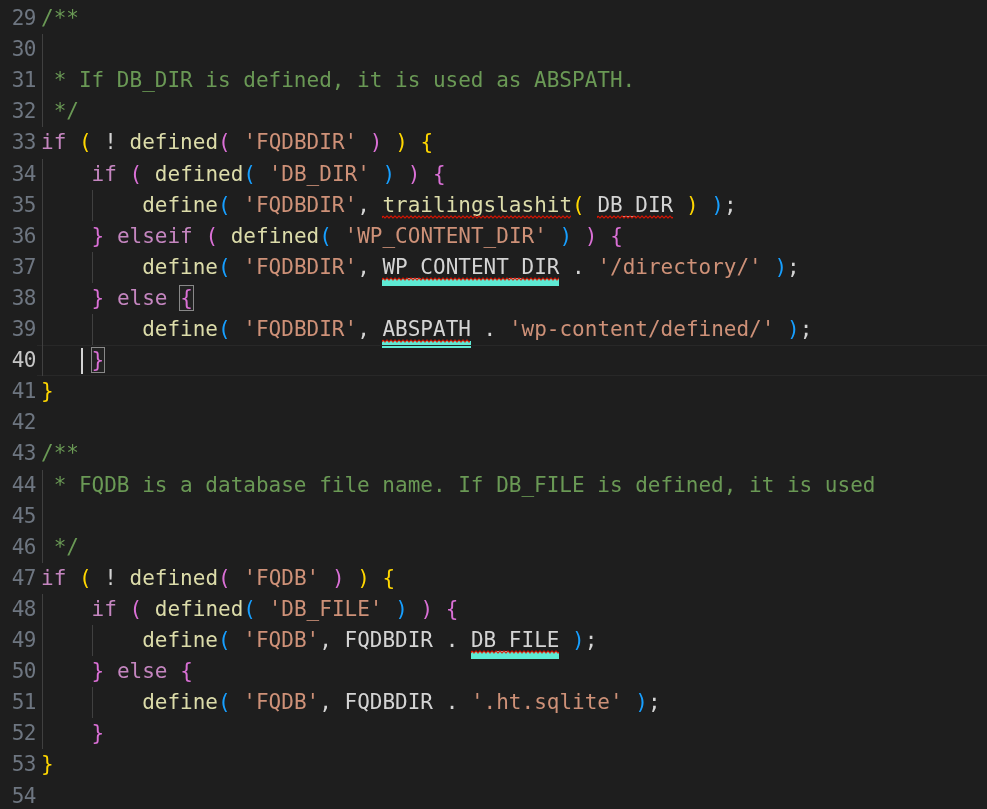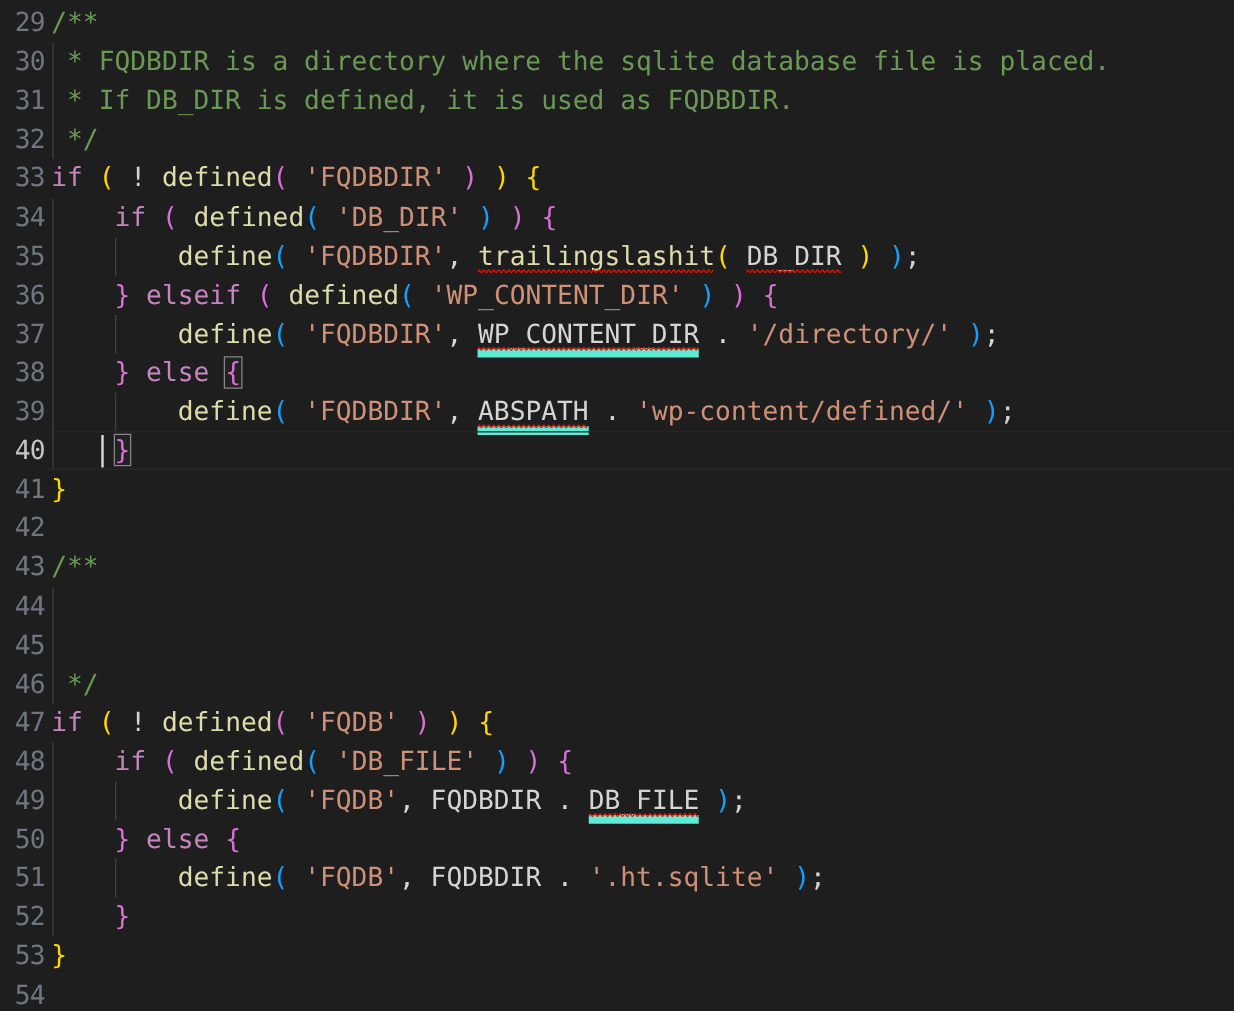--- a/index.html
+++ b/index.html
@@ -102,43 +102,43 @@
     height: 26px;
   }
   .sqwrap { position: relative; display:inline-block; }
 </style>
 </head>
 <body>
 
 <div id="editor">
   <div class="lines" id="lines">
       <div class="row" style="top: 3px; position: absolute; left: 0px; width: 987px;"><span class="lncell">29</span><span class="code"><span class="cmt">/**</span></span></div>
-      <div class="row" style="top: 34.1px; position: absolute; left: 0px; width: 987px;"><span class="lncell">30</span><div class="guide" style="left: 41.5px;"></div><span class="code"><span class="cmt"> * FQDBDIR is a directory where the sqlite database file is placed.</span></span></div>
-      <div class="row" style="top: 65.2px; position: absolute; left: 0px; width: 987px;"><span class="lncell">31</span><div class="guide" style="left: 41.5px;"></div><span class="code"><span class="cmt"> * If DB_DIR is defined, it is used as FQDBDIR.</span></span></div>
+      <div class="row" style="top: 34.1px; position: absolute; left: 0px; width: 987px;"><span class="lncell">30</span><div class="guide" style="left: 41.5px;"></div></div>
+      <div class="row" style="top: 65.2px; position: absolute; left: 0px; width: 987px;"><span class="lncell">31</span><div class="guide" style="left: 41.5px;"></div><span class="code"><span class="cmt"> * If DB_DIR is defined, it is used as ABSPATH.</span></span></div>
       <div class="row" style="top: 96.3px; position: absolute; left: 0px; width: 987px;"><span class="lncell">32</span><div class="guide" style="left: 41.5px;"></div><span class="code"><span class="cmt"> */</span></span></div>
       <div class="row" style="top: 127.4px; position: absolute; left: 0px; width: 987px;"><span class="lncell">33</span><span class="code"><span class="kw">if</span><span class="op"> </span><span class="b1">(</span><span class="op"> ! </span><span class="fn">defined</span><span class="b2">(</span><span class="op"> </span><span class="str">'FQDBDIR'</span><span class="op"> </span><span class="b2">)</span><span class="op"> </span><span class="b1">)</span><span class="op"> </span><span class="b1">{</span></span></div>
       <div class="row" style="top: 158.5px; position: absolute; left: 0px; width: 987px;"><span class="lncell">34</span><div class="guide" style="left: 41.5px;"></div><span class="code"><span class="op">    </span><span class="kw">if</span><span class="op"> </span><span class="b2">(</span><span class="op"> </span><span class="fn">defined</span><span class="b3">(</span><span class="op"> </span><span class="str">'DB_DIR'</span><span class="op"> </span><span class="b3">)</span><span class="op"> </span><span class="b2">)</span><span class="op"> </span><span class="b2">{</span></span></div>
       <div class="row" style="top: 189.6px; position: absolute; left: 0px; width: 987px;"><span class="lncell">35</span><div class="guide" style="left: 41.5px;"></div><div class="guide" style="left: 91.98px;"></div><span class="code"><span class="op">        </span><span class="fn">define</span><span class="b3">(</span><span class="op"> </span><span class="str">'FQDBDIR'</span><span class="op">, </span><span class="sqwrap"><span class="fn">trailingslashit</span><span class="sq-u" style="width: 189px; bottom: 1px;"><svg width="189" height="4" viewBox="0 0 189 4">
                 <path d="M0 3 Q 1 0, 2 2 Q 3 4, 4 2 Q 5 0, 6 2 Q 7 4, 8 2 Q 9 0, 10 2 Q 11 4, 12 2 Q 13 0, 14 2 Q 15 4, 16 2 Q 17 0, 18 2 Q 19 4, 20 2 Q 21 0, 22 2 Q 23 4, 24 2 Q 25 0, 26 2 Q 27 4, 28 2 Q 29 0, 30 2 Q 31 4, 32 2 Q 33 0, 34 2 Q 35 4, 36 2 Q 37 0, 38 2 Q 39 4, 40 2 Q 41 0, 42 2 Q 43 4, 44 2 Q 45 0, 46 2 Q 47 4, 48 2 Q 49 0, 50 2 Q 51 4, 52 2 Q 53 0, 54 2 Q 55 4, 56 2 Q 57 0, 58 2 Q 59 4, 60 2 Q 61 0, 62 2 Q 63 4, 64 2 Q 65 0, 66 2 Q 67 4, 68 2 Q 69 0, 70 2 Q 71 4, 72 2 Q 73 0, 74 2 Q 75 4, 76 2 Q 77 0, 78 2 Q 79 4, 80 2 Q 81 0, 82 2 Q 83 4, 84 2 Q 85 0, 86 2 Q 87 4, 88 2 Q 89 0, 90 2 Q 91 4, 92 2 Q 93 0, 94 2 Q 95 4, 96 2 Q 97 0, 98 2 Q 99 4, 100 2 Q 101 0, 102 2 Q 103 4, 104 2 Q 105 0, 106 2 Q 107 4, 108 2 Q 109 0, 110 2 Q 111 4, 112 2 Q 113 0, 114 2 Q 115 4, 116 2 Q 117 0, 118 2 Q 119 4, 120 2 Q 121 0, 122 2 Q 123 4, 124 2 Q 125 0, 126 2 Q 127 4, 128 2 Q 129 0, 130 2 Q 131 4, 132 2 Q 133 0, 134 2 Q 135 4, 136 2 Q 137 0, 138 2 Q 139 4, 140 2 Q 141 0, 142 2 Q 143 4, 144 2 Q 145 0, 146 2 Q 147 4, 148 2 Q 149 0, 150 2 Q 151 4, 152 2 Q 153 0, 154 2 Q 155 4, 156 2 Q 157 0, 158 2 Q 159 4, 160 2 Q 161 0, 162 2 Q 163 4, 164 2 Q 165 0, 166 2 Q 167 4, 168 2 Q 169 0, 170 2 Q 171 4, 172 2 Q 173 0, 174 2 Q 175 4, 176 2 Q 177 0, 178 2 Q 179 4, 180 2 Q 181 0, 182 2 Q 183 4, 184 2 Q 185 0, 186 2 Q 187 4, 188 2 Q 189 0, 190 2 Q 191 4, 192 2 " fill="none" stroke="#e51400" stroke-width="1.1"></path>
               </svg></span></span><span class="b1">(</span><span class="op"> </span><span class="sqwrap"><span class="id">DB_DIR</span><span class="sq-u" style="width: 76px; bottom: 1px;"><svg width="76" height="4" viewBox="0 0 76 4">
                 <path d="M0 3 Q 1 0, 2 2 Q 3 4, 4 2 Q 5 0, 6 2 Q 7 4, 8 2 Q 9 0, 10 2 Q 11 4, 12 2 Q 13 0, 14 2 Q 15 4, 16 2 Q 17 0, 18 2 Q 19 4, 20 2 Q 21 0, 22 2 Q 23 4, 24 2 Q 25 0, 26 2 Q 27 4, 28 2 Q 29 0, 30 2 Q 31 4, 32 2 Q 33 0, 34 2 Q 35 4, 36 2 Q 37 0, 38 2 Q 39 4, 40 2 Q 41 0, 42 2 Q 43 4, 44 2 Q 45 0, 46 2 Q 47 4, 48 2 Q 49 0, 50 2 Q 51 4, 52 2 Q 53 0, 54 2 Q 55 4, 56 2 Q 57 0, 58 2 Q 59 4, 60 2 Q 61 0, 62 2 Q 63 4, 64 2 Q 65 0, 66 2 Q 67 4, 68 2 Q 69 0, 70 2 Q 71 4, 72 2 Q 73 0, 74 2 Q 75 4, 76 2 " fill="none" stroke="#e51400" stroke-width="1.1"></path>
               </svg></span></span><span class="op"> </span><span class="b1">)</span><span class="op"> </span><span class="b3">)</span><span class="punc">;</span></span></div>
       <div class="row" style="top: 220.7px; position: absolute; left: 0px; width: 987px;"><span class="lncell">36</span><div class="guide" style="left: 41.5px;"></div><span class="code"><span class="op">    </span><span class="b2">}</span><span class="op"> </span><span class="kw">elseif</span><span class="op"> </span><span class="b2">(</span><span class="op"> </span><span class="fn">defined</span><span class="b3">(</span><span class="op"> </span><span class="str">'WP_CONTENT_DIR'</span><span class="op"> </span><span class="b3">)</span><span class="op"> </span><span class="b2">)</span><span class="op"> </span><span class="b2">{</span></span></div>
       <div class="row" style="top: 251.8px; position: absolute; left: 0px; width: 987px;"><span class="lncell">37</span><div class="guide" style="left: 41.5px;"></div><div class="guide" style="left: 91.98px;"></div><span class="code"><span class="op">        </span><span class="fn">define</span><span class="b3">(</span><span class="op"> </span><span class="str">'FQDBDIR'</span><span class="op">, </span><span class="sqwrap"><span class="idu">WP_CONTENT_DIR</span><span class="sq-u" style="width: 177px; bottom: 1px;"><svg width="177" height="4" viewBox="0 0 177 4">
                 <path d="M0 3 Q 1 0, 2 2 Q 3 4, 4 2 Q 5 0, 6 2 Q 7 4, 8 2 Q 9 0, 10 2 Q 11 4, 12 2 Q 13 0, 14 2 Q 15 4, 16 2 Q 17 0, 18 2 Q 19 4, 20 2 Q 21 0, 22 2 Q 23 4, 24 2 Q 25 0, 26 2 Q 27 4, 28 2 Q 29 0, 30 2 Q 31 4, 32 2 Q 33 0, 34 2 Q 35 4, 36 2 Q 37 0, 38 2 Q 39 4, 40 2 Q 41 0, 42 2 Q 43 4, 44 2 Q 45 0, 46 2 Q 47 4, 48 2 Q 49 0, 50 2 Q 51 4, 52 2 Q 53 0, 54 2 Q 55 4, 56 2 Q 57 0, 58 2 Q 59 4, 60 2 Q 61 0, 62 2 Q 63 4, 64 2 Q 65 0, 66 2 Q 67 4, 68 2 Q 69 0, 70 2 Q 71 4, 72 2 Q 73 0, 74 2 Q 75 4, 76 2 Q 77 0, 78 2 Q 79 4, 80 2 Q 81 0, 82 2 Q 83 4, 84 2 Q 85 0, 86 2 Q 87 4, 88 2 Q 89 0, 90 2 Q 91 4, 92 2 Q 93 0, 94 2 Q 95 4, 96 2 Q 97 0, 98 2 Q 99 4, 100 2 Q 101 0, 102 2 Q 103 4, 104 2 Q 105 0, 106 2 Q 107 4, 108 2 Q 109 0, 110 2 Q 111 4, 112 2 Q 113 0, 114 2 Q 115 4, 116 2 Q 117 0, 118 2 Q 119 4, 120 2 Q 121 0, 122 2 Q 123 4, 124 2 Q 125 0, 126 2 Q 127 4, 128 2 Q 129 0, 130 2 Q 131 4, 132 2 Q 133 0, 134 2 Q 135 4, 136 2 Q 137 0, 138 2 Q 139 4, 140 2 Q 141 0, 142 2 Q 143 4, 144 2 Q 145 0, 146 2 Q 147 4, 148 2 Q 149 0, 150 2 Q 151 4, 152 2 Q 153 0, 154 2 Q 155 4, 156 2 Q 157 0, 158 2 Q 159 4, 160 2 Q 161 0, 162 2 Q 163 4, 164 2 Q 165 0, 166 2 Q 167 4, 168 2 Q 169 0, 170 2 Q 171 4, 172 2 Q 173 0, 174 2 Q 175 4, 176 2 Q 177 0, 178 2 Q 179 4, 180 2 " fill="none" stroke="#e51400" stroke-width="1.1"></path>
               </svg></span></span><span class="op"> . </span><span class="str">'/directory/'</span><span class="op"> </span><span class="b3">)</span><span class="punc">;</span></span></div>
       <div class="row" style="top: 282.9px; position: absolute; left: 0px; width: 987px;"><span class="lncell">38</span><div class="guide" style="left: 41.5px;"></div><span class="code"><span class="op">    </span><span class="b2">}</span><span class="op"> </span><span class="kw">else</span><span class="op"> </span><span class="b2 bmatch">{</span></span></div>
       <div class="row" style="top: 314px; position: absolute; left: 0px; width: 987px;"><span class="lncell">39</span><div class="guide" style="left: 41.5px;"></div><div class="guide" style="left: 91.98px;"></div><span class="code"><span class="op">        </span><span class="fn">define</span><span class="b3">(</span><span class="op"> </span><span class="str">'FQDBDIR'</span><span class="op">, </span><span class="sqwrap"><span class="idu">ABSPATH</span><span class="sq-u" style="width: 88px; bottom: 1px;"><svg width="88" height="4" viewBox="0 0 88 4">
                 <path d="M0 3 Q 1 0, 2 2 Q 3 4, 4 2 Q 5 0, 6 2 Q 7 4, 8 2 Q 9 0, 10 2 Q 11 4, 12 2 Q 13 0, 14 2 Q 15 4, 16 2 Q 17 0, 18 2 Q 19 4, 20 2 Q 21 0, 22 2 Q 23 4, 24 2 Q 25 0, 26 2 Q 27 4, 28 2 Q 29 0, 30 2 Q 31 4, 32 2 Q 33 0, 34 2 Q 35 4, 36 2 Q 37 0, 38 2 Q 39 4, 40 2 Q 41 0, 42 2 Q 43 4, 44 2 Q 45 0, 46 2 Q 47 4, 48 2 Q 49 0, 50 2 Q 51 4, 52 2 Q 53 0, 54 2 Q 55 4, 56 2 Q 57 0, 58 2 Q 59 4, 60 2 Q 61 0, 62 2 Q 63 4, 64 2 Q 65 0, 66 2 Q 67 4, 68 2 Q 69 0, 70 2 Q 71 4, 72 2 Q 73 0, 74 2 Q 75 4, 76 2 Q 77 0, 78 2 Q 79 4, 80 2 Q 81 0, 82 2 Q 83 4, 84 2 Q 85 0, 86 2 Q 87 4, 88 2 " fill="none" stroke="#e51400" stroke-width="1.1"></path>
               </svg></span></span><span class="op"> . </span><span class="str">'wp-content/defined/'</span><span class="op"> </span><span class="b3">)</span><span class="punc">;</span></span></div>
       <div class="row active" style="top: 345.1px; position: absolute; left: 0px; width: 987px;"><div class="content-bg"></div><span class="lncell">40</span><div class="guide" style="left: 41.5px;"></div><span class="code"><span class="op">    </span><span class="b2 bmatch">}</span></span><div class="cursor" style="left: 80.86px;"></div></div>
       <div class="row" style="top: 376.2px; position: absolute; left: 0px; width: 987px;"><span class="lncell">41</span><span class="code"><span class="b1">}</span></span></div>
       <div class="row" style="top: 407.3px; position: absolute; left: 0px; width: 987px;"><span class="lncell">42</span><span class="code"></span></div>
       <div class="row" style="top: 438.4px; position: absolute; left: 0px; width: 987px;"><span class="lncell">43</span><span class="code"><span class="cmt">/**</span></span></div>
-      <div class="row" style="top: 469.5px; position: absolute; left: 0px; width: 987px;"><span class="lncell">44</span><div class="guide" style="left: 41.5px;"></div></div>
+      <div class="row" style="top: 469.5px; position: absolute; left: 0px; width: 987px;"><span class="lncell">44</span><div class="guide" style="left: 41.5px;"></div><span class="code"><span class="cmt"> * FQDB is a database file name. If DB_FILE is defined, it is used</span></span></div>
       <div class="row" style="top: 500.6px; position: absolute; left: 0px; width: 987px;"><span class="lncell">45</span><div class="guide" style="left: 41.5px;"></div></div>
       <div class="row" style="top: 531.7px; position: absolute; left: 0px; width: 987px;"><span class="lncell">46</span><div class="guide" style="left: 41.5px;"></div><span class="code"><span class="cmt"> */</span></span></div>
       <div class="row" style="top: 562.8px; position: absolute; left: 0px; width: 987px;"><span class="lncell">47</span><span class="code"><span class="kw">if</span><span class="op"> </span><span class="b1">(</span><span class="op"> ! </span><span class="fn">defined</span><span class="b2">(</span><span class="op"> </span><span class="str">'FQDB'</span><span class="op"> </span><span class="b2">)</span><span class="op"> </span><span class="b1">)</span><span class="op"> </span><span class="b1">{</span></span></div>
       <div class="row" style="top: 593.9px; position: absolute; left: 0px; width: 987px;"><span class="lncell">48</span><div class="guide" style="left: 41.5px;"></div><span class="code"><span class="op">    </span><span class="kw">if</span><span class="op"> </span><span class="b2">(</span><span class="op"> </span><span class="fn">defined</span><span class="b3">(</span><span class="op"> </span><span class="str">'DB_FILE'</span><span class="op"> </span><span class="b3">)</span><span class="op"> </span><span class="b2">)</span><span class="op"> </span><span class="b2">{</span></span></div>
       <div class="row" style="top: 625px; position: absolute; left: 0px; width: 987px;"><span class="lncell">49</span><div class="guide" style="left: 41.5px;"></div><div class="guide" style="left: 91.98px;"></div><span class="code"><span class="op">        </span><span class="fn">define</span><span class="b3">(</span><span class="op"> </span><span class="str">'FQDB'</span><span class="op">, </span><span class="id">FQDBDIR</span><span class="op"> . </span><span class="sqwrap"><span class="idu">DB_FILE</span><span class="sq-u" style="width: 88px; bottom: 1px;"><svg width="88" height="4" viewBox="0 0 88 4">
                 <path d="M0 3 Q 1 0, 2 2 Q 3 4, 4 2 Q 5 0, 6 2 Q 7 4, 8 2 Q 9 0, 10 2 Q 11 4, 12 2 Q 13 0, 14 2 Q 15 4, 16 2 Q 17 0, 18 2 Q 19 4, 20 2 Q 21 0, 22 2 Q 23 4, 24 2 Q 25 0, 26 2 Q 27 4, 28 2 Q 29 0, 30 2 Q 31 4, 32 2 Q 33 0, 34 2 Q 35 4, 36 2 Q 37 0, 38 2 Q 39 4, 40 2 Q 41 0, 42 2 Q 43 4, 44 2 Q 45 0, 46 2 Q 47 4, 48 2 Q 49 0, 50 2 Q 51 4, 52 2 Q 53 0, 54 2 Q 55 4, 56 2 Q 57 0, 58 2 Q 59 4, 60 2 Q 61 0, 62 2 Q 63 4, 64 2 Q 65 0, 66 2 Q 67 4, 68 2 Q 69 0, 70 2 Q 71 4, 72 2 Q 73 0, 74 2 Q 75 4, 76 2 Q 77 0, 78 2 Q 79 4, 80 2 Q 81 0, 82 2 Q 83 4, 84 2 Q 85 0, 86 2 Q 87 4, 88 2 " fill="none" stroke="#e51400" stroke-width="1.1"></path>
               </svg></span></span><span class="op"> </span><span class="b3">)</span><span class="punc">;</span></span></div>
       <div class="row" style="top: 656.1px; position: absolute; left: 0px; width: 987px;"><span class="lncell">50</span><div class="guide" style="left: 41.5px;"></div><span class="code"><span class="op">    </span><span class="b2">}</span><span class="op"> </span><span class="kw">else</span><span class="op"> </span><span class="b2">{</span></span></div>
       <div class="row" style="top: 687.2px; position: absolute; left: 0px; width: 987px;"><span class="lncell">51</span><div class="guide" style="left: 41.5px;"></div><div class="guide" style="left: 91.98px;"></div><span class="code"><span class="op">        </span><span class="fn">define</span><span class="b3">(</span><span class="op"> </span><span class="str">'FQDB'</span><span class="op">, </span><span class="id">FQDBDIR</span><span class="op"> . </span><span class="str">'.ht.sqlite'</span><span class="op"> </span><span class="b3">)</span><span class="punc">;</span></span></div>
       <div class="row" style="top: 718.3px; position: absolute; left: 0px; width: 987px;"><span class="lncell">52</span><div class="guide" style="left: 41.5px;"></div><span class="code"><span class="op">    </span><span class="b2">}</span></span></div>

